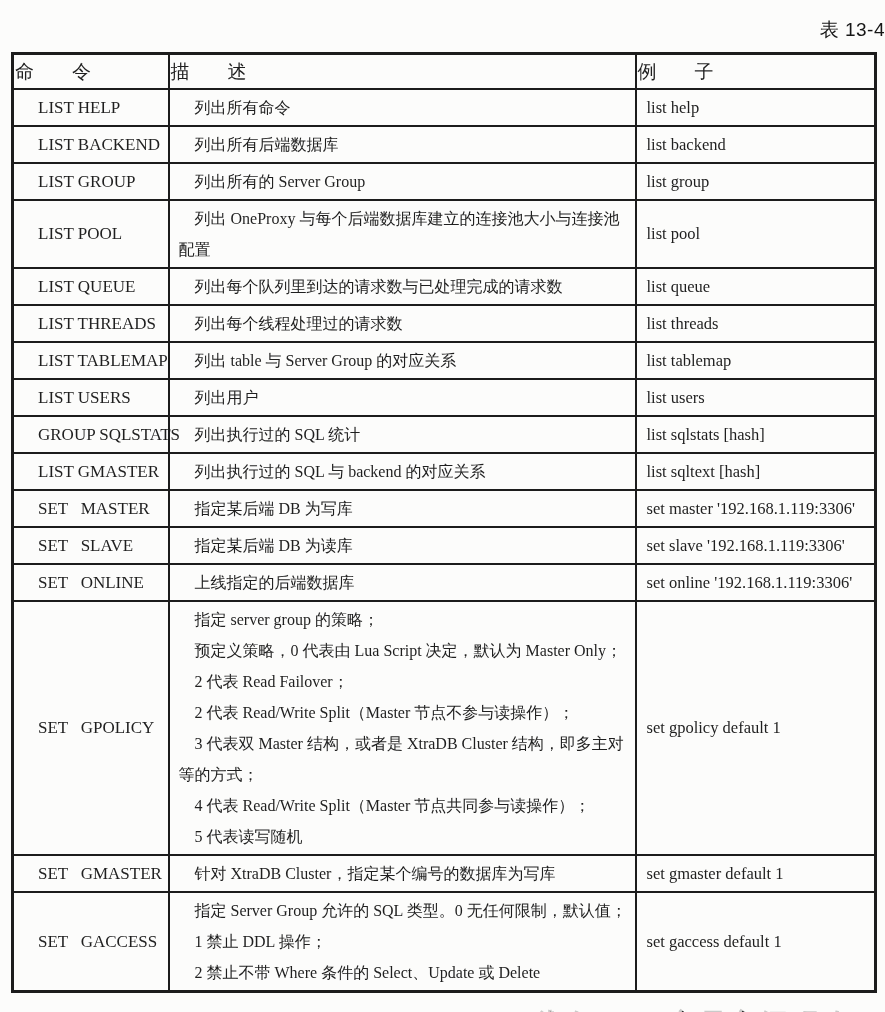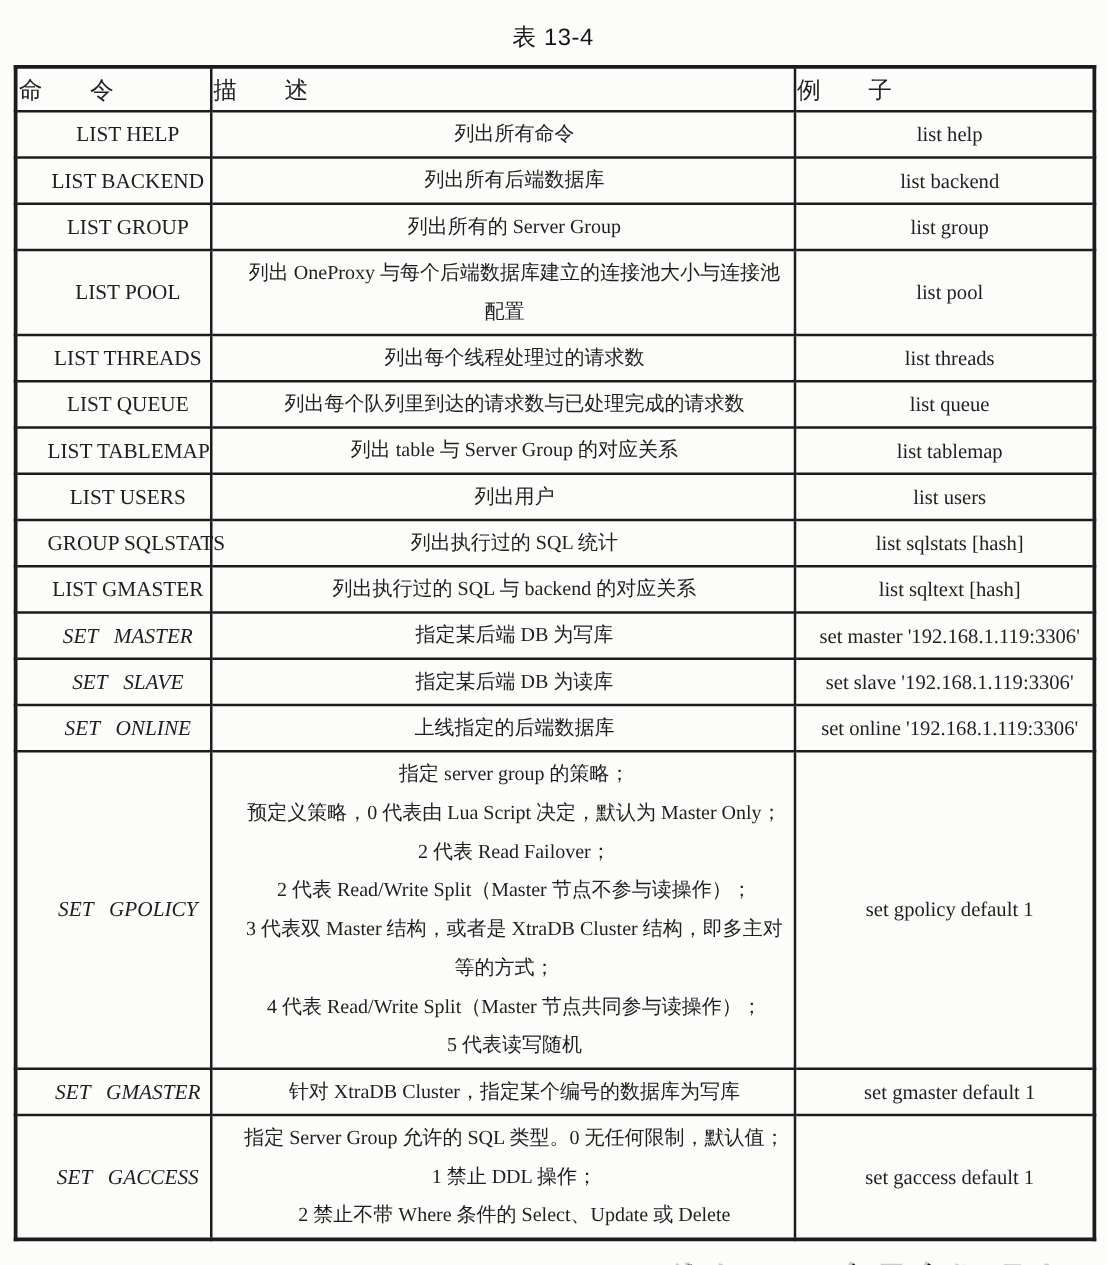--- a/index.html
+++ b/index.html
@@ -11,56 +11,54 @@
   body{
     width:885px;height:1012px;
     background:var(--paper);
     position:relative;
     font-family:"Liberation Serif","DejaVu Serif",serif;
     color:var(--ink);
     overflow:hidden;
   }
   .caption{
     padding-top:17px;
-    text-align:center;
+    text-align:right;
     font-family:"Liberation Sans","DejaVu Sans",sans-serif;
     font-size:19px;
     letter-spacing:0.5px;
     color:#161616;
   }
   table.cmd-table{
     border-collapse:collapse;
     table-layout:fixed;
     width:863px;
     margin:9px 0 0 11px;
     border:3px solid var(--border);
   }
   .cmd-table th,.cmd-table td{
     border:2px solid var(--border);
     vertical-align:middle;
-    text-align:center;
   }
   .cmd-table th{
     height:31px;
     font-weight:normal;
     font-size:19px;
     text-align:left;
     white-space:nowrap;
   }
   col.c-cmd{width:156px;}
   col.c-desc{width:467px;}
   col.c-ex{width:240px;}
   tr.row{height:33px;}
   td.cmd{
     padding-left:24px;
     font-size:17px;
     white-space:nowrap;
   }
   td.cmd.it{
-    font-style:italic;
     word-spacing:0.5em;
   }
   td.desc{
     padding:2px 6px 2px 9px;
     font-size:16px;
   }
   td.desc p{
     margin:0;
     text-indent:1em;
     line-height:31px;
@@ -125,32 +123,32 @@
         <td class="ex">list group</td>
       </tr>
       <tr class="row">
         <td class="cmd">LIST POOL</td>
         <td class="desc">
           <p>列出 OneProxy 与每个后端数据库建立的连接池大小与连接池配置</p>
         </td>
         <td class="ex">list pool</td>
       </tr>
       <tr class="row">
+        <td class="cmd">LIST QUEUE</td>
+        <td class="desc">
+          <p>列出每个队列里到达的请求数与已处理完成的请求数</p>
+        </td>
+        <td class="ex">list queue</td>
+      </tr>
+      <tr class="row">
         <td class="cmd">LIST THREADS</td>
         <td class="desc">
           <p>列出每个线程处理过的请求数</p>
         </td>
         <td class="ex">list threads</td>
-      </tr>
-      <tr class="row">
-        <td class="cmd">LIST QUEUE</td>
-        <td class="desc">
-          <p>列出每个队列里到达的请求数与已处理完成的请求数</p>
-        </td>
-        <td class="ex">list queue</td>
       </tr>
       <tr class="row">
         <td class="cmd">LIST TABLEMAP</td>
         <td class="desc">
           <p>列出 table 与 Server Group 的对应关系</p>
         </td>
         <td class="ex">list tablemap</td>
       </tr>
       <tr class="row">
         <td class="cmd">LIST USERS</td>

